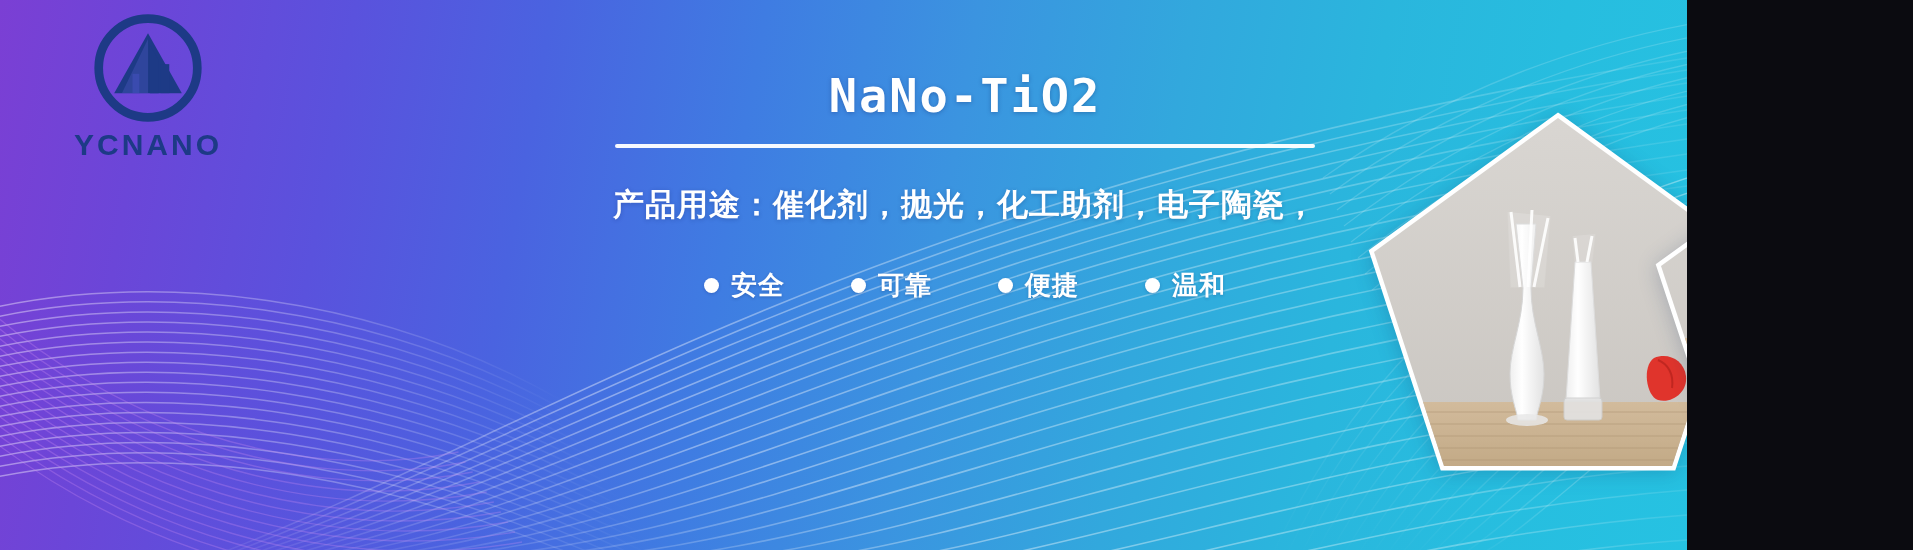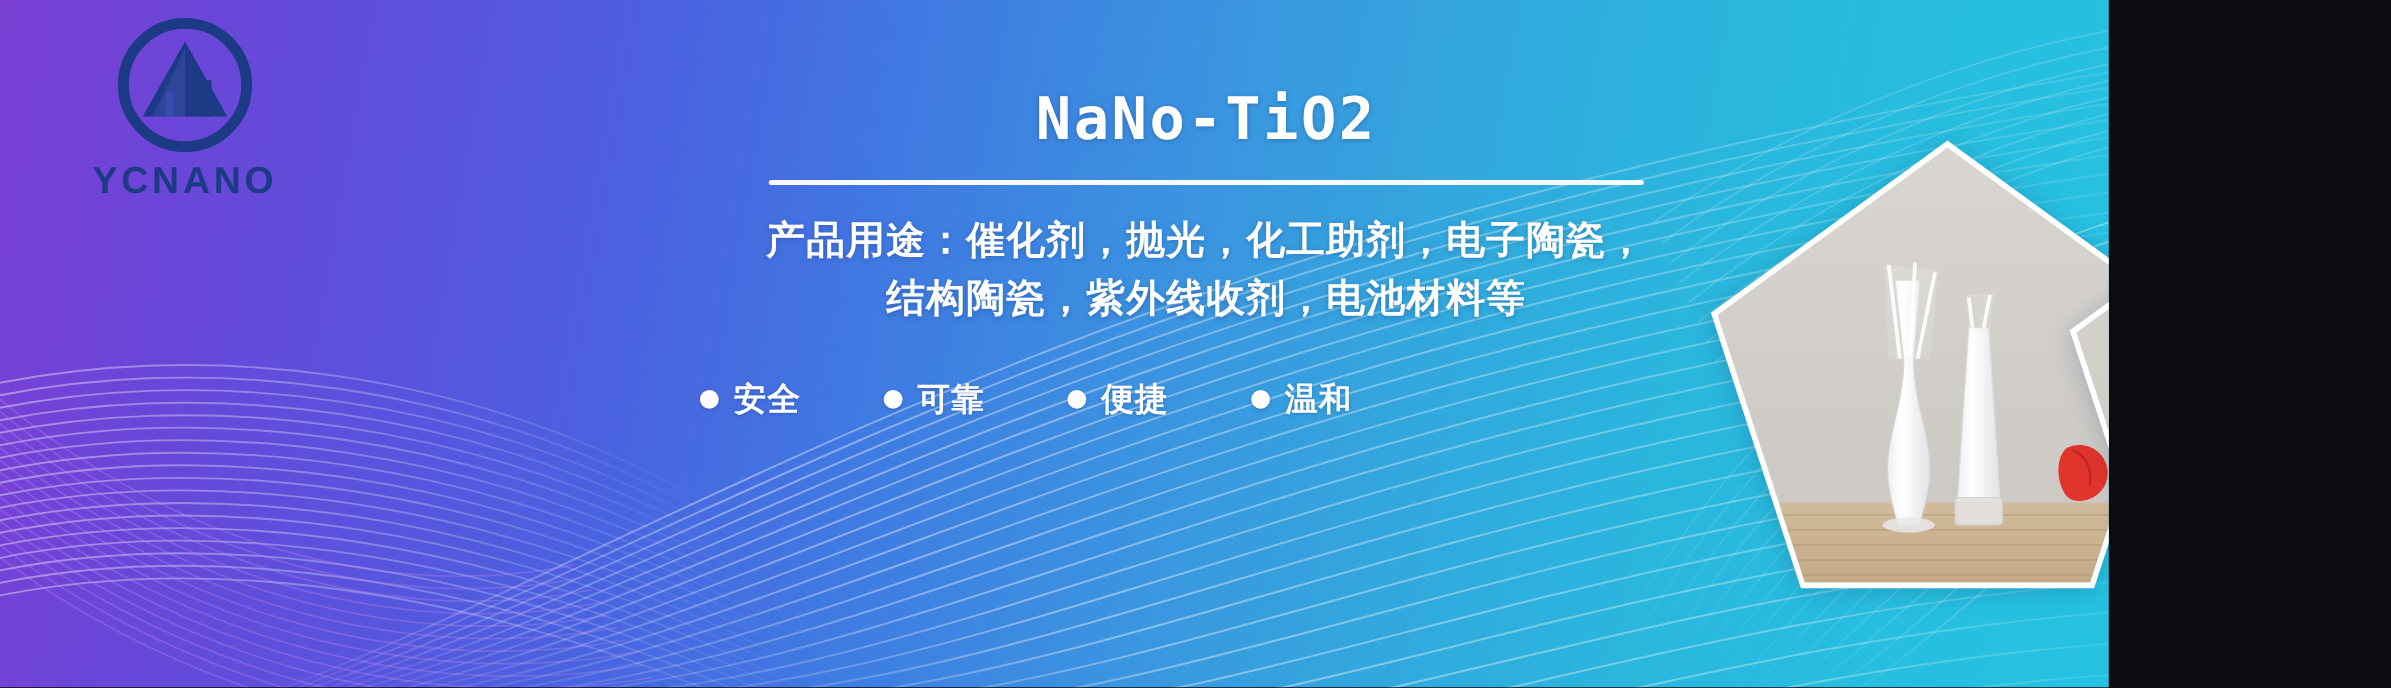--- a/index.html
+++ b/index.html
@@ -60,34 +60,34 @@
     font-family:"DejaVu Sans Mono","Liberation Mono",monospace;
   }
   #title-rule {
     margin:22px auto 0;
     width:700px; height:4px;
     background:#ffffff;
     opacity:.96;
     border-radius:2px;
   }
   #usage-block {
-    margin-top:20px;
+    margin-top:33px;
     color:#ffffff;
     font-size:31px;
     font-weight:700;
     line-height:1.52;
     letter-spacing:1px;
     text-shadow:0 1px 4px rgba(20,40,110,.30);
   }
   .usage-line { display:block; white-space:nowrap; }
 
   #features {
     margin-top:40px;
     display:flex;
-    justify-content:flex-start;
+    justify-content:center;
     align-items:center;
     gap:66px;
   }
   .feature {
     display:flex; align-items:center; gap:12px;
     color:#ffffff;
     font-size:26px;
     font-weight:700;
     letter-spacing:1px;
     white-space:nowrap;
@@ -253,21 +253,20 @@
   </div>
 
   <div id="center-col">
 
     <div id="product-title">NaNo-TiO2</div>
 
     <div id="title-rule"></div>
 
     <div id="usage-block">
       <span class="usage-line">产品用途：催化剂，抛光，化工助剂，电子陶瓷，</span>
-      <span class="usage-line">结构陶瓷，紫外线收剂，电池材料等</span>
     </div>
 
     <div id="features">
       <div class="feature">
         <span class="dot"></span>
         <span>安全</span>
       </div>
       <div class="feature">
         <span class="dot"></span>
         <span>可靠</span>

